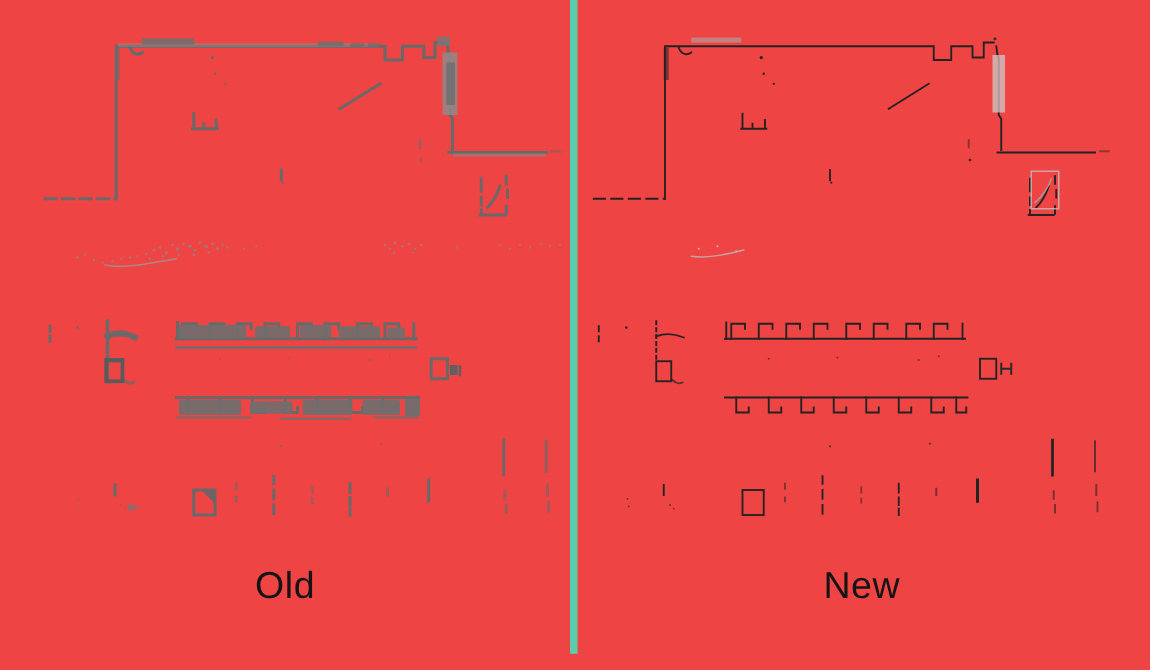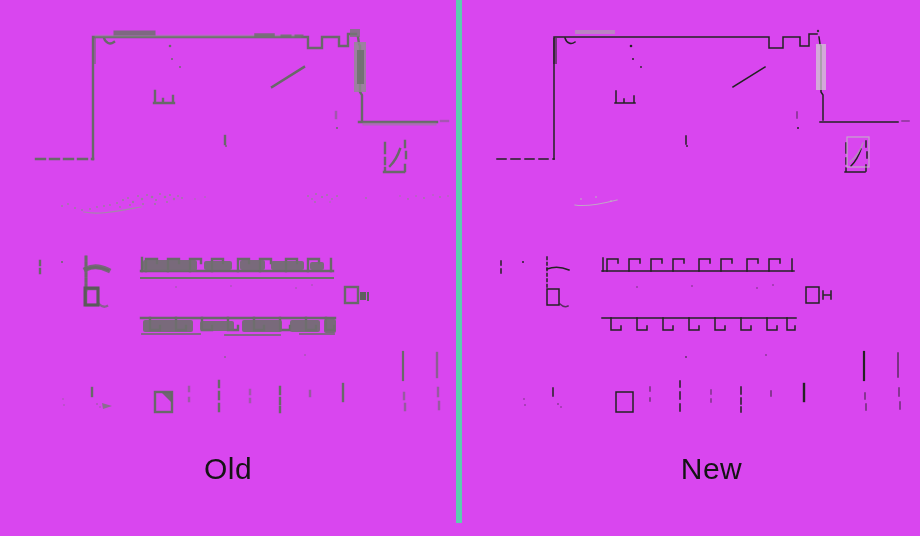--- a/index.html
+++ b/index.html
@@ -1,21 +1,21 @@
 <!DOCTYPE html>
 <html><head>
 <meta charset="utf-8">
 <style>
   html,body{margin:0;padding:0;width:920px;height:536px;background:#ffffff;overflow:hidden}
-  .figure{position:relative;width:920px;height:536px;font-family:"Liberation Sans",sans-serif;background:#d946ef}
+  .figure{position:relative;width:920px;height:536px;font-family:"Liberation Sans",sans-serif;background:#ef4444}
   .defs-holder{position:absolute;width:0;height:0;overflow:hidden}
   .divider{position:absolute;left:456px;top:0;width:6px;height:523px;background:#5CCDAE}
   .panel{position:absolute;top:0;height:536px;margin:0;padding:0}
   .panel-old{left:0;width:456px}
-  .panel-new{left:461px;width:459px}
+  .panel-new{left:439px;width:459px}
   svg.map{position:absolute;left:0;top:0;stroke-linecap:square;stroke-linejoin:miter;fill:none}
   .map-old{stroke:#696969;color:#696969;stroke-width:2.4px}
   .map-new{stroke:#232323;color:#232323;stroke-width:1.5px}
   .caption{position:absolute;top:451px;left:0;width:100%;margin:0;text-align:center;
            font-size:30px;line-height:36px;color:#141414;letter-spacing:.5px}
   .panel-new .caption{transform:translateX(21px)}
 </style>
 </head>
 <body>
 

